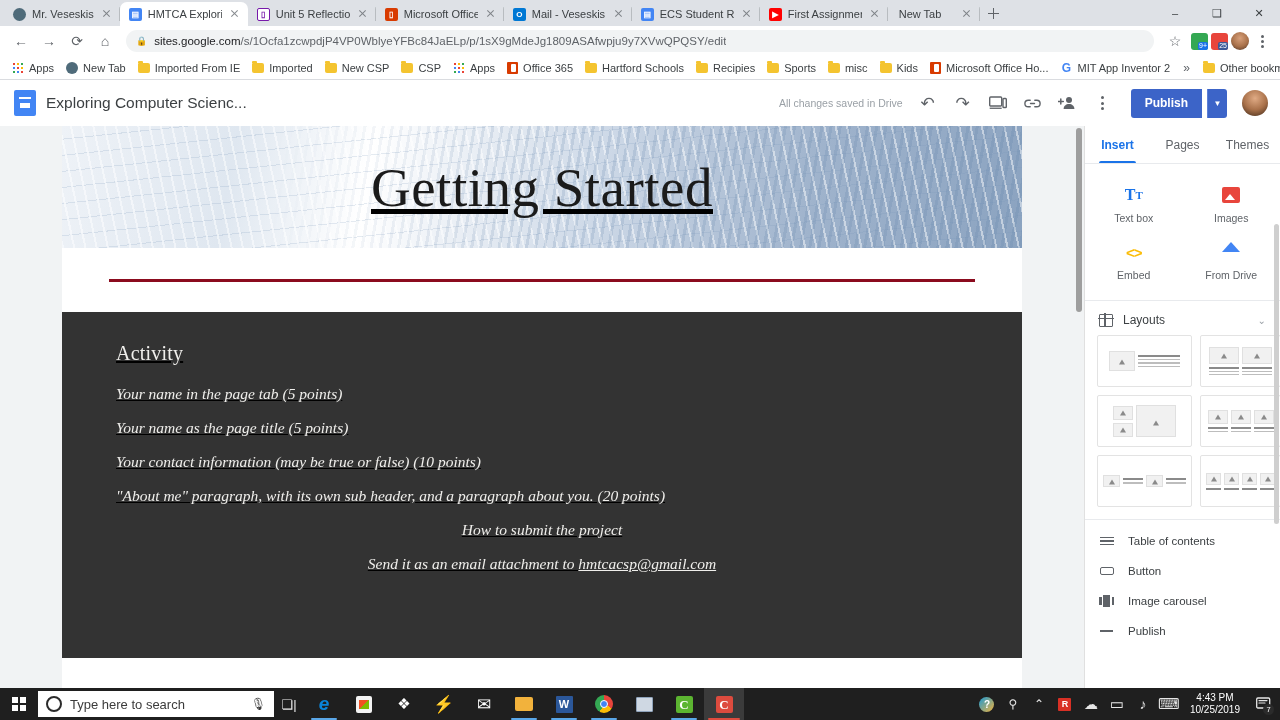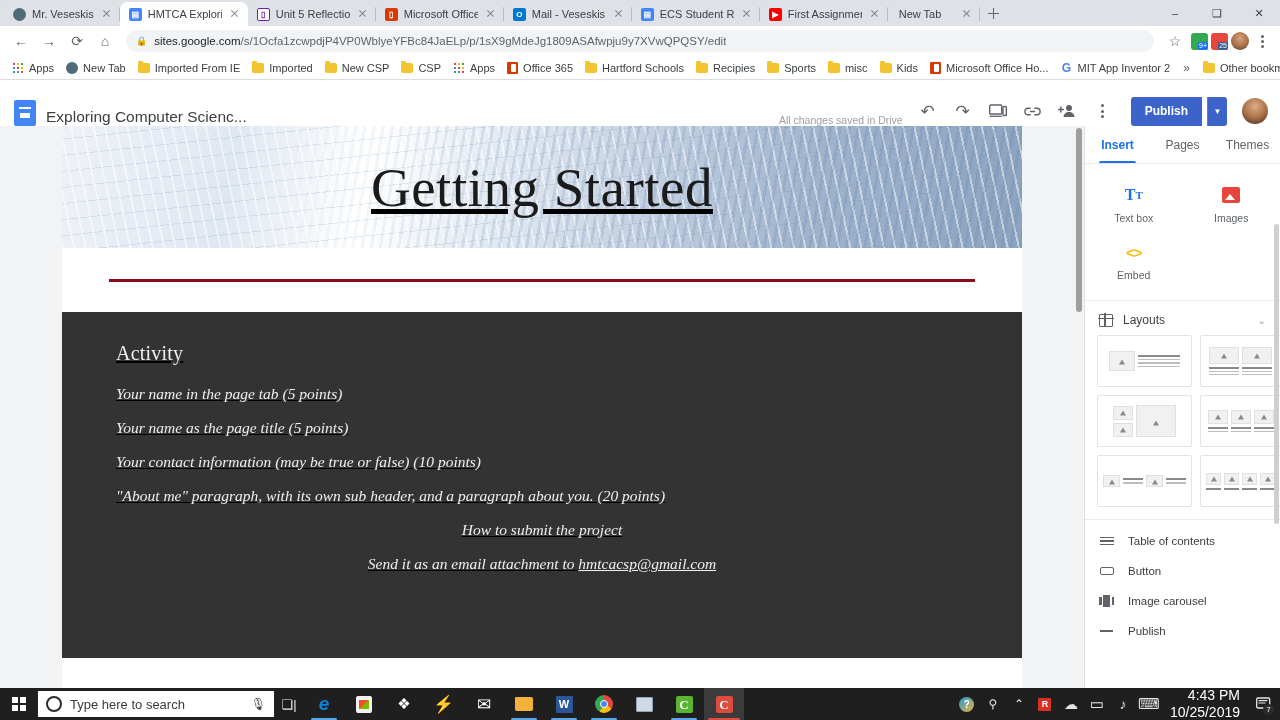--- a/index.html
+++ b/index.html
@@ -89,21 +89,21 @@
   }
   .bm-globe { width:12px; height:12px; border-radius:50%; background:#4f6b7a; flex:0 0 12px; }
   .bm-office { width:11px; height:12px; background:#d83b01; border-radius:1px; flex:0 0 11px;
      position:relative; }
   .bm-office::after{ content:""; position:absolute; left:4px; top:2px; width:5px; height:8px; background:#fff; border-radius:1px;}
   .bm-g { width:12px; flex:0 0 12px; font-weight:bold; color:#4285f4; font-size:12px; text-align:center; line-height:12px;}
   .bm-overflow { margin-left:auto; padding:0 6px; color:#5f6368; font-size:12px; }
 
   
   .sites { height:608px; background:#fff; display:flex; flex-direction:column; }
-  .sites-header { height:46px; display:flex; align-items:flex-end; padding:0 12px 0 14px; gap:10px; background:#fff;}
+  .sites-header { height:46px; display:flex; align-items:center; padding:0 12px 0 14px; gap:10px; background:#fff;}
   .sites-logo { width:22px; height:26px; background:#4285f4; border-radius:2px; position:relative; flex:0 0 22px;}
   .sites-logo::before{ content:""; position:absolute; left:5px; top:7px; width:12px; height:2px; background:#fff;}
   .sites-logo::after{ content:""; position:absolute; left:5px; top:12px; width:12px; height:7px; background:#fff;
      box-shadow: inset 0 0 0 1px #4285f4; }
   .sites-title { font-size:15.5px; color:#3c4043; flex:0 0 auto; }
   .saved-text { margin-left:auto; font-size:10.5px; color:#9aa0a6; }
   .hdr-icons { display:flex; align-items:center; gap:5px; }
   .hdr-btn { width:30px; height:30px; border-radius:50%; display:flex; align-items:center;
      justify-content:center; color:#5f6368; }
   .publish {
@@ -225,22 +225,22 @@
   .tb-icons { display:flex; align-items:center; gap:0; }
   .tb-app { width:40px; height:32px; display:flex; align-items:center; justify-content:center; position:relative; }
   .tb-app.open::after { content:""; position:absolute; bottom:0; left:7px; right:7px; height:2.4px;
     background:#5aa7e8; border-radius:1px; }
   .tb-app.active { background:#3b3b3b; }
   .tb-app.active::after { content:""; position:absolute; bottom:0; left:4px; right:4px; height:2.4px;
     background:#dd4b3e; border-radius:1px; }
   .tray { margin-left:auto; display:flex; align-items:center; gap:0; padding-right:2px; }
   .tray-ico { width:26px; height:32px; display:flex; align-items:center; justify-content:center;
      color:#e6e6e6; font-size:12px; }
-  .clock { display:flex; flex-direction:column; align-items:flex-end; justify-content:center;
-    font-size:14px; color:#ffffff; line-height:1.25; padding:0 8px; }
+  .clock { display:flex; flex-direction:column; align-items:center; justify-content:center;
+    font-size:10px; color:#ffffff; line-height:1.25; padding:0 8px; }
   .notif { width:30px; height:32px; display:flex; align-items:center; justify-content:center;
      position:relative; color:#e6e6e6; }
   .notif-badge { position:absolute; right:4px; bottom:5px; background:#2b2b2b; color:#fff;
      border-radius:50%; width:11px; height:11px; font-size:7.5px; display:flex;
      align-items:center; justify-content:center; }
 </style>
 </head>
 <body>
 
 <div class="browser">
@@ -475,20 +475,26 @@
           <div class="ins-item">
             <span class="ins-ico">
                 <span class="ico-images"></span>
               </span>
             <span class="ins-label">Images</span>
           </div>
           <div class="ins-item">
             <span class="ins-ico ico-embed">&lt;&gt;</span>
             <span class="ins-label">Embed</span>
           </div>
+          <div class="ins-item">
+            <span class="ins-ico">
+                <span class="ico-drive"></span>
+              </span>
+            <span class="ins-label">From Drive</span>
+          </div>
         </div>
 
         <div class="panel-sep"></div>
 
         <div class="layouts-hdr">
           <span class="lay-ico"></span>
           <span class="layouts-label">Layouts</span>
           <span class="collapse">⌄</span>
         </div>
 

